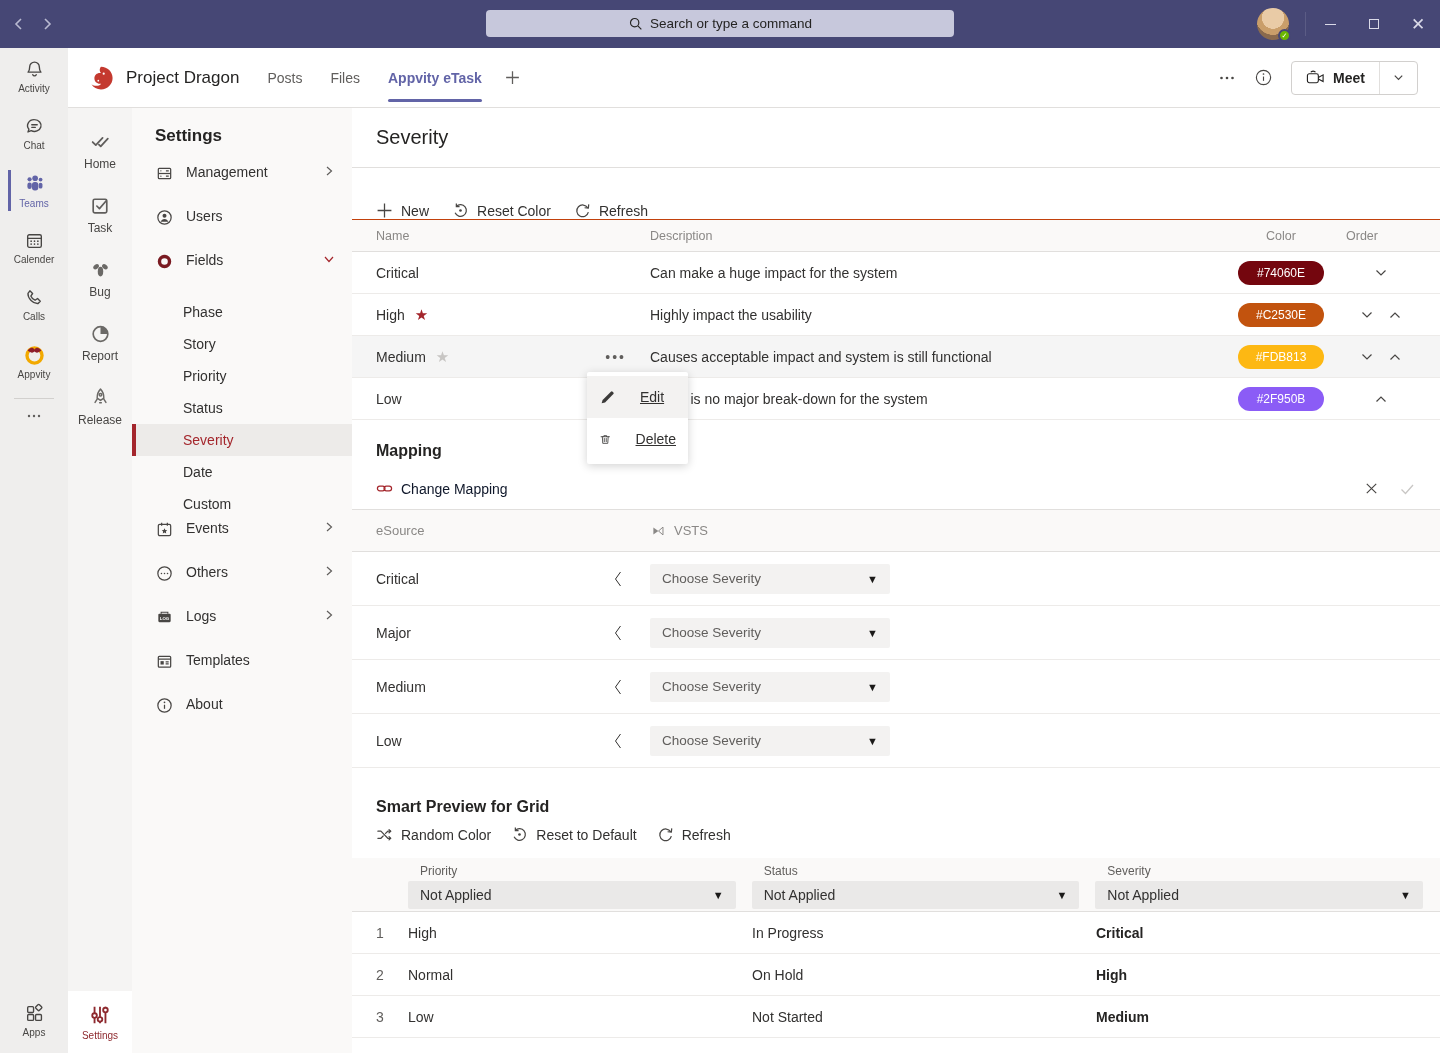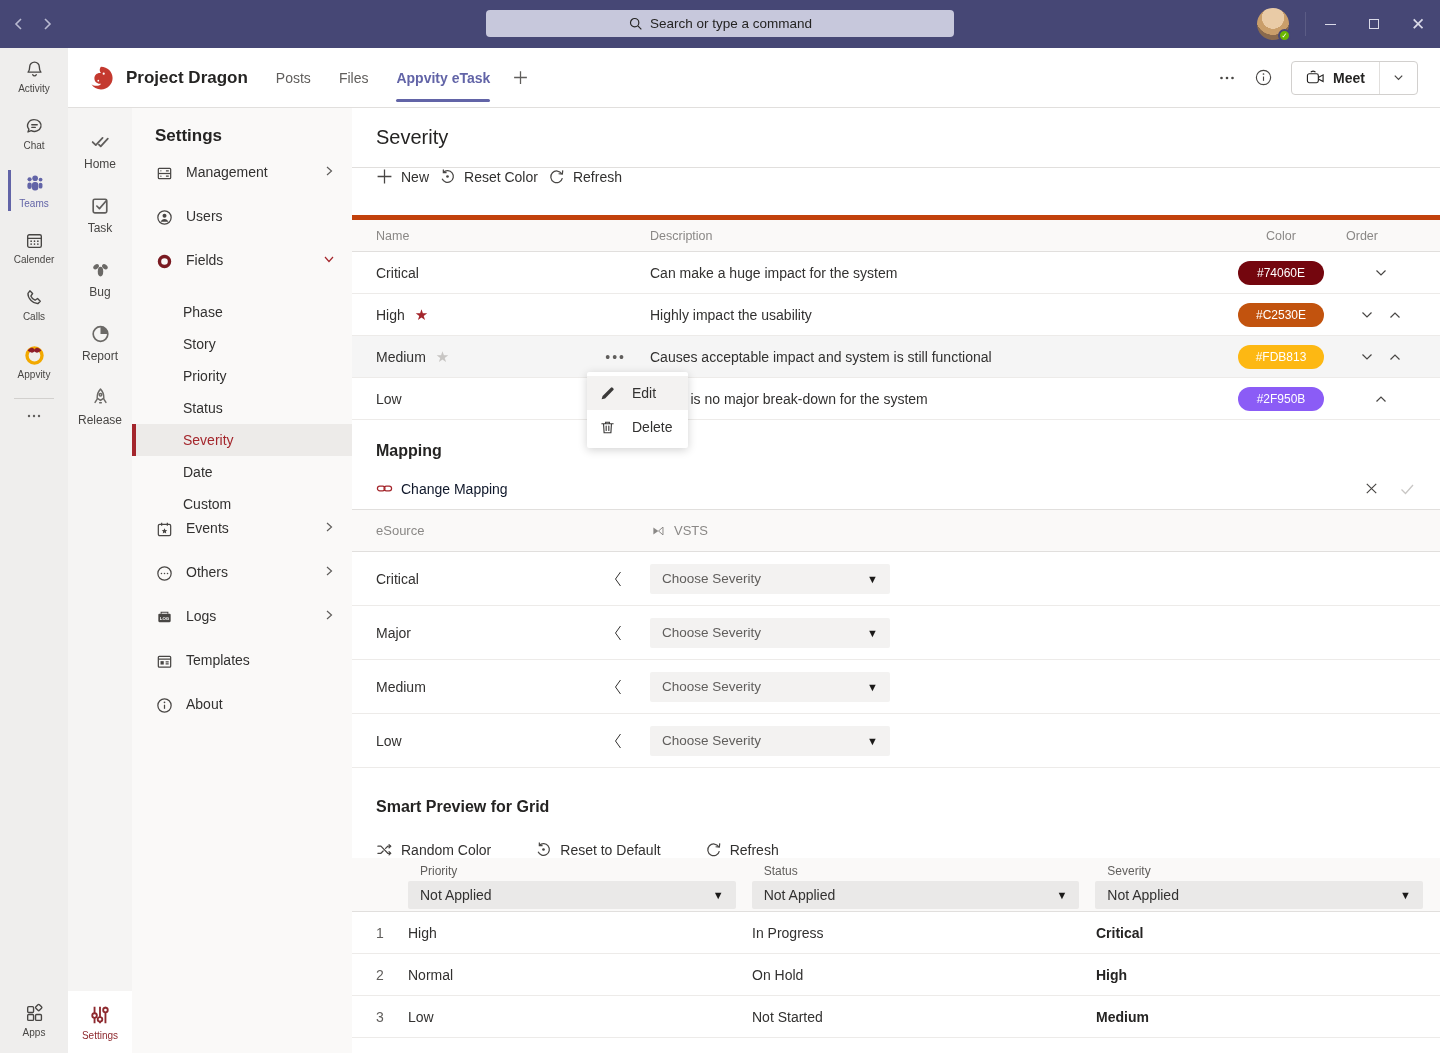--- a/index.html
+++ b/index.html
@@ -36,21 +36,21 @@
   
   .module-rail { position:absolute; left:68px; top:108px; width:64px; height:945px; background:#F5F4F3; display:flex; flex-direction:column; align-items:center; padding-top:10px; }
   .mod-item { width:64px; height:64px; display:flex; flex-direction:column; align-items:center; justify-content:center; gap:4px; color:#605E5C; cursor:pointer; }
   .mod-item .lbl { font-size:12px; color:#484644; }
   .mod-settings { margin-top:auto; width:64px; height:62px; background:#fff; display:flex; flex-direction:column; align-items:center; justify-content:center; gap:3px; cursor:pointer; }
   .mod-settings .lbl { font-size:10px; color:#8E2A2F; }
 
   
   .team-header { position:absolute; left:68px; top:48px; width:1372px; height:60px; background:#fff; border-bottom:1px solid #E1DFDD; display:flex; align-items:center; }
   .th-logo { width:26px; height:26px; margin-left:20px; }
-  .th-title { font-size:17px; font-weight:700; color:#252423; margin-left:12px; margin-right:28px; }
+  .th-title { font-size:17px; font-weight:400; color:#252423; margin-left:12px; margin-right:28px; }
   .th-tab { font-size:14px; color:#605E5C; margin-right:28px; cursor:pointer; position:relative; height:60px; display:flex; align-items:center; }
   .th-tab.active { color:#6264A7; font-weight:600; }
   .th-tab.active::after { content:""; position:absolute; left:0; right:0; bottom:6px; height:3px; border-radius:2px; background:#6264A7; }
   .th-addtab { color:#605E5C; cursor:pointer; margin-left:-6px; }
   .th-right { margin-left:auto; display:flex; align-items:center; gap:18px; padding-right:22px; }
   .th-ico { color:#484644; cursor:pointer; }
   .meet-group { display:flex; align-items:stretch; border:1px solid #D2D0CE; border-radius:4px; overflow:hidden; height:34px; background:#fff; }
   .meet-main { display:flex; align-items:center; gap:8px; padding:0 14px; font-size:14px; font-weight:700; color:#252423; cursor:pointer; }
   .meet-caret { display:flex; align-items:center; padding:0 12px; border-left:1px solid #E1DFDD; cursor:pointer; color:#484644; }
 
@@ -62,56 +62,56 @@
   .sn-item .chev { margin-left:auto; color:#605E5C; }
   .sn-item .chev.red { color:#A4262C; }
   .sn-sub { height:32px; display:flex; align-items:center; padding-left:51px; font-size:14px; color:#323130; cursor:pointer; position:relative; }
   .sn-sub.active { background:#EDEBE9; color:#A4262C; }
   .sn-sub.active::before { content:""; position:absolute; left:0; top:0; bottom:0; width:4px; background:#A4262C; }
 
   
   .main { position:absolute; left:352px; top:108px; width:1088px; height:945px; background:#fff; }
   .page-title-row { height:60px; display:flex; align-items:center; padding-left:24px; border-bottom:1px solid #E1DFDD; }
   .page-title { font-size:20px; font-weight:400; color:#252423; }
-  .cmd-bar { height:52px; display:flex; align-items:flex-start; gap:10px; padding-left:24px; border-bottom:5px solid #c2410c; }
+  .cmd-bar { height:52px; display:flex; align-items:flex-end; gap:23px; padding-left:24px; border-bottom:1px solid #c2410c; }
   .cmd-btn { display:flex; align-items:center; gap:8px; font-size:14px; color:#323130; cursor:pointer; }
   .cmd-btn .ic { color:#484644; }
 
   .sev-head { height:32px; display:grid; grid-template-columns:274px 1fr 130px 70px; align-items:center; padding:0 24px; background:#FAF9F8; border-bottom:1px solid #E1DFDD; font-size:12.5px; color:#8A8886; }
   .sev-head .c-color { text-align:center; }
   .sev-row { height:42px; display:grid; grid-template-columns:274px 1fr 130px 70px; align-items:center; padding:0 24px; border-bottom:1px solid #EDEBE9; font-size:14px; color:#323130; }
   .sev-row.hover { background:#F5F5F5; }
   .name-cell { display:flex; align-items:center; gap:10px; }
   .st-red { color:#A4262C; font-size:15px; }
   .st-gray { color:#C8C6C4; font-size:15px; }
   .row-ellipsis { margin-left:auto; margin-right:24px; color:#605E5C; font-size:14px; letter-spacing:2px; cursor:pointer; }
   .chip { width:86px; height:24px; border-radius:12px; color:#fff; font-size:12px; display:flex; align-items:center; justify-content:center; margin:0 auto; }
   .order-cell { display:flex; align-items:center; justify-content:center; gap:12px; }
   .order-cell svg { cursor:pointer; }
 
   .context-menu { position:absolute; left:235px; top:264px; width:101px; background:#fff; border-radius:2px; box-shadow:0 2px 10px rgba(0,0,0,.18); padding:4px 0; z-index:10; }
-  .menu-item { height:34px; display:flex; align-items:center; gap:16px; padding:0 12px; font-size:14px; color:#323130; cursor:pointer; }
+  .menu-item { height:42px; display:flex; align-items:center; gap:24px; padding:0 12px; font-size:14px; color:#323130; cursor:pointer;text-decoration:underline; }
   .menu-item.hl { background:#F3F2F1; }
 
   .section-title-row { height:48px; display:flex; align-items:flex-end; padding:0 0 8px 24px; }
   .section-title { font-size:16px; font-weight:700; color:#252423; }
   .change-row { height:42px; display:flex; align-items:center; padding:0 24px; border-bottom:1px solid #E1DFDD; }
   .link-btn { display:flex; align-items:center; gap:8px; color:#0f172a; font-size:14px; cursor:pointer; }
   .change-actions { margin-left:auto; display:flex; align-items:center; gap:18px; }
   .change-actions .act { cursor:pointer; }
 
   .map-head { height:42px; display:grid; grid-template-columns:234px 40px 260px 1fr; align-items:center; padding:0 24px; background:#FAF9F8; border-bottom:1px solid #E1DFDD; font-size:13px; color:#8A8886; }
   .vsts-cell { display:flex; align-items:center; gap:8px; grid-column:3; margin-left:0; }
   .map-row { height:54px; display:grid; grid-template-columns:234px 40px 260px 1fr; align-items:center; padding:0 24px; border-bottom:1px solid #EDEBE9; font-size:14px; color:#323130; }
   .map-arrow { color:#323130; }
   .dropdown { width:240px; height:30px; background:#F3F2F1; border-radius:2px; display:flex; align-items:center; padding:0 12px; font-size:13.5px; color:#605E5C; cursor:pointer; }
   .dropdown .caret { margin-left:auto; color:#1b1a19; font-size:11px; }
 
   .preview-title-row { height:58px; display:flex; align-items:flex-end; padding:0 0 10px 24px; }
-  .cmd-bar2 { height:32px; display:flex; align-items:flex-end; gap:44px; padding-left:24px; }
+  .cmd-bar2 { height:32px; display:flex; align-items:flex-start; gap:20px; padding-left:24px; }
   .filter-bar { height:54px; background:#FAF9F8; display:grid; grid-template-columns:1fr 1fr 1fr; gap:16px; padding:4px 17px 0 56px; border-bottom:1px solid #E1DFDD; }
   .filter-group { display:flex; flex-direction:column; }
   .filter-label { font-size:12px; color:#605E5C; margin:2px 0 3px 12px; }
   .filter-dd { height:28px; background:#EAE9E8; border-radius:2px; display:flex; align-items:center; padding:0 12px; font-size:14px; color:#323130; cursor:pointer; }
   .filter-dd .caret { margin-left:auto; color:#1b1a19; font-size:11px; }
 
   .prev-row { height:42px; display:grid; grid-template-columns:32px 344px 344px 1fr; align-items:center; padding:0 24px; border-bottom:1px solid #EDEBE9; font-size:14px; }
   .prev-num { color:#605E5C; }
   .prev-sev { font-weight:700; color:#252423; }
 </style>

